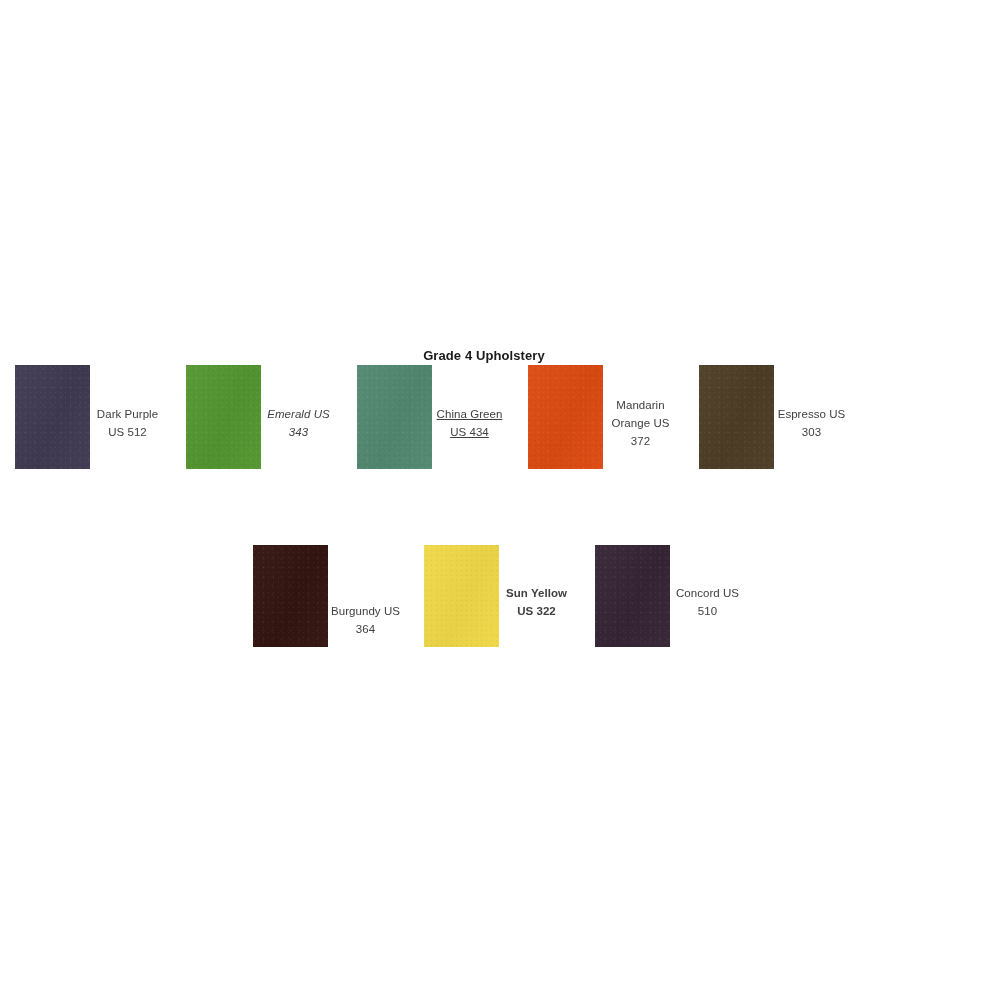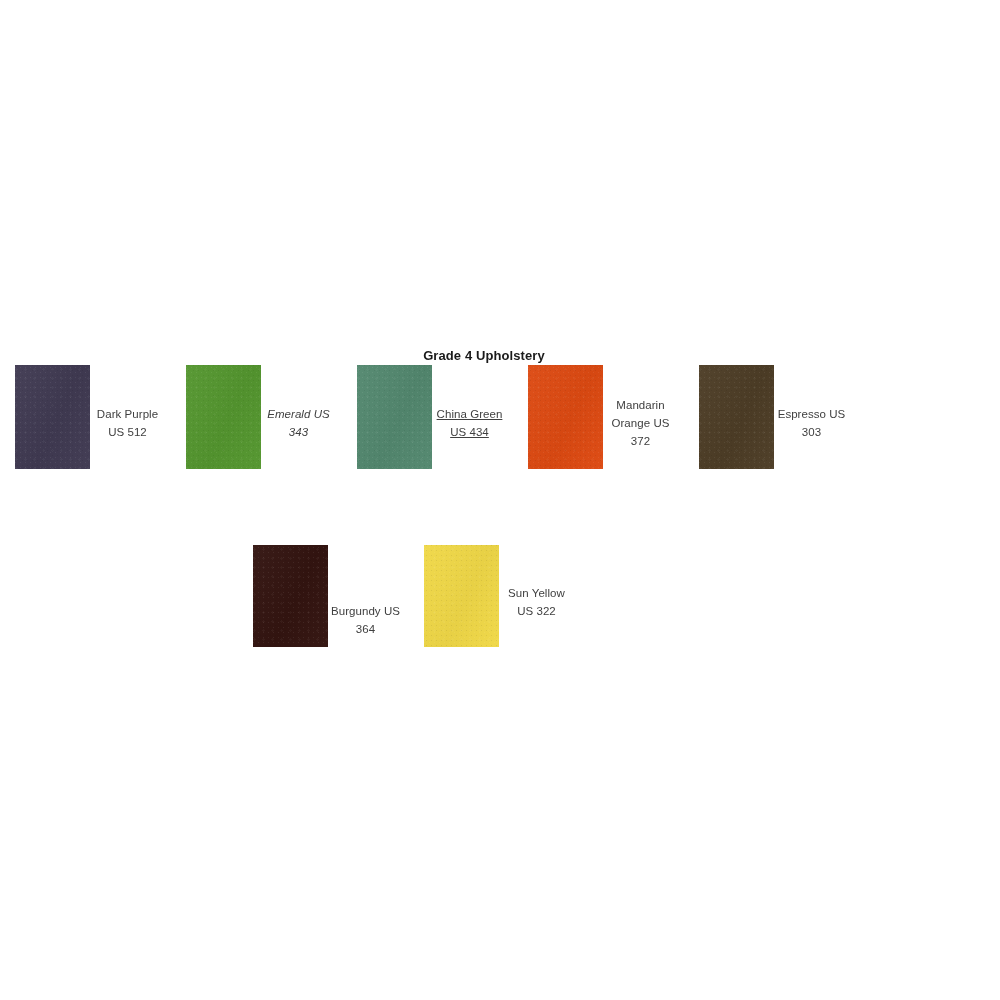--- a/index.html
+++ b/index.html
@@ -144,19 +144,23 @@
 
   <div class="swatch-row" id="swatch-row-2">
 
     <div class="swatch-cell">
       <div class="swatch-chip" style="background-color: rgb(51, 20, 16);"></div>
       <div class="swatch-label" style="color: rgb(64, 64, 64); margin-top: 48px;">Burgundy US 364</div>
     </div>
 
     <div class="swatch-cell">
       <div class="swatch-chip" style="background-color: rgb(240, 216, 71);"></div>
-      <div class="swatch-label" style="color: rgb(64, 64, 64);">Sun Yellow US 322</div>
+      <div class="swatch-label" style="color: rgb(64, 64, 64); font-weight: bold;">Sun Yellow US 322</div>
     </div>
 
+    <div class="swatch-cell">
+      <div class="swatch-chip" style="background-color: rgb(54, 37, 53);"></div>
+      <div class="swatch-label" style="color: rgb(64, 64, 64);">Concord US 510</div>
+    </div>
 
   </div>
 
 </div>
 
 </body></html>

